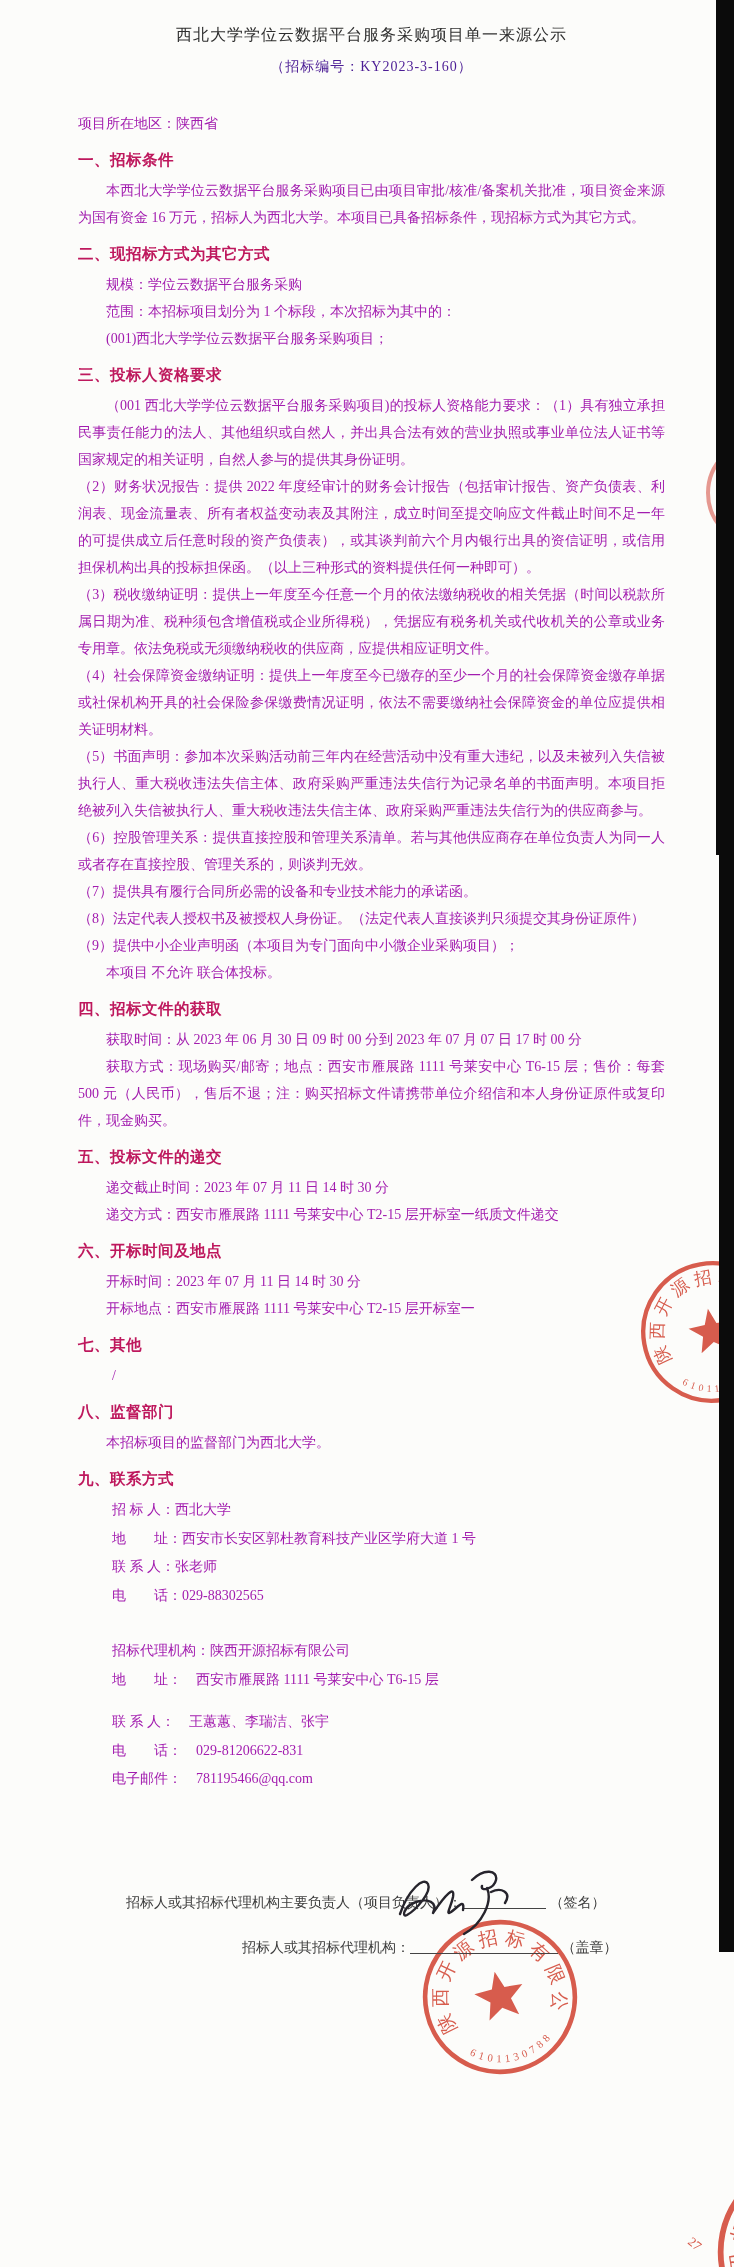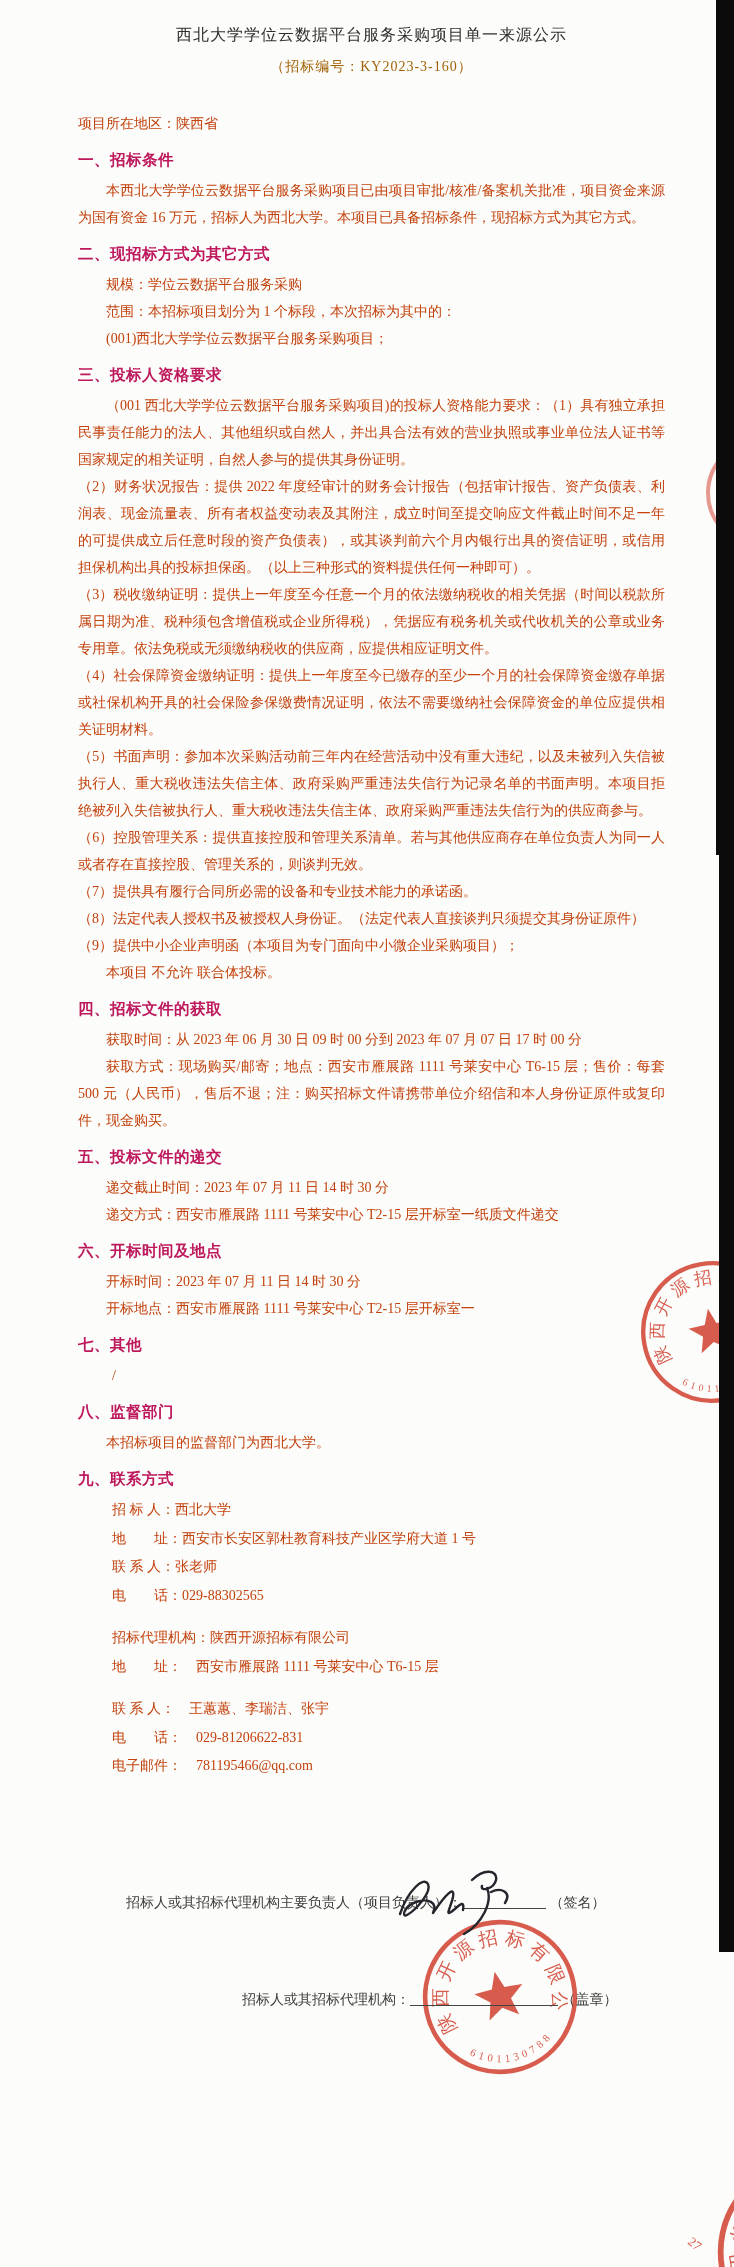--- a/index.html
+++ b/index.html
@@ -3,37 +3,37 @@
 <meta charset="utf-8">
 <style>
   html,body{margin:0;padding:0;background:#ffffff;}
   .page{
     position:relative;width:734px;height:2267px;overflow:hidden;
     background:#fcfcfa;color:#3c3c3c;
     font-family:"Liberation Serif","DejaVu Serif",serif;
   }
   .content{padding:22px 69px 0 78px;position:relative;z-index:2;}
   .doc-title{text-align:center;font-size:16px;color:#2e2e2e;letter-spacing:1px;line-height:26px;}
-  .doc-subtitle{text-align:center;font-size:14px;color:#a16207;margin-top:7px;line-height:24px;letter-spacing:1px;}
+  .doc-subtitle{text-align:center;font-size:14px;color:#4c1d95;margin-top:7px;line-height:24px;letter-spacing:1px;}
   .region{margin-top:31px;font-size:14px;line-height:27px;}
   h2{
     font-family:"Liberation Sans","DejaVu Sans",sans-serif;
     font-size:15.5px;font-weight:bold;color:#be185d;
     margin:9px 0 4px 0;letter-spacing:.5px;line-height:27px;
   }
-  p{margin:0;font-size:14px;line-height:27px;text-align:justify;color:#c2410c;}
+  p{margin:0;font-size:14px;line-height:27px;text-align:justify;color:#a21caf;}
   .indent{text-indent:2em;}
   .sub{padding-left:28px;text-align:left;}
   .contact{padding-left:34px;text-align:left;line-height:28.5px;}
-  .agency-gap{margin-top:14px;}
+  .agency-gap{margin-top:27px;}
   .gap-sm{margin-top:14px;}
   .slash{padding-left:34px;}
   
   .sigline1{position:absolute;left:126px;top:1894px;z-index:4;font-size:14px;color:#3c3c3c;}
-  .sigline2{position:absolute;left:242px;top:1991px;z-index:4;font-size:14px;color:#3c3c3c;}
+  .sigline2{position:absolute;left:242px;top:1939px;z-index:4;font-size:14px;color:#3c3c3c;}
   .u-line{display:inline-block;border-bottom:1.5px solid #444;height:14px;vertical-align:-2px;}
   .u-sig{width:84px;}
   .u-seal{width:148px;}
   .sig-svg{position:absolute;left:392px;top:1858px;width:132px;height:84px;z-index:5;}
   .sig-svg path{fill:none;stroke:#26242c;stroke-width:2.4;stroke-linecap:round;stroke-linejoin:round;}
   
   .seal{position:absolute;z-index:3;opacity:.82;}
   .seal-ring{fill:none;stroke:#cf3a28;stroke-width:5.5;}
   .seal-star{fill:#cf3a28;}
   .seal-name{font-size:22px;fill:#cf3a28;font-family:"Liberation Serif","DejaVu Serif",serif;}

